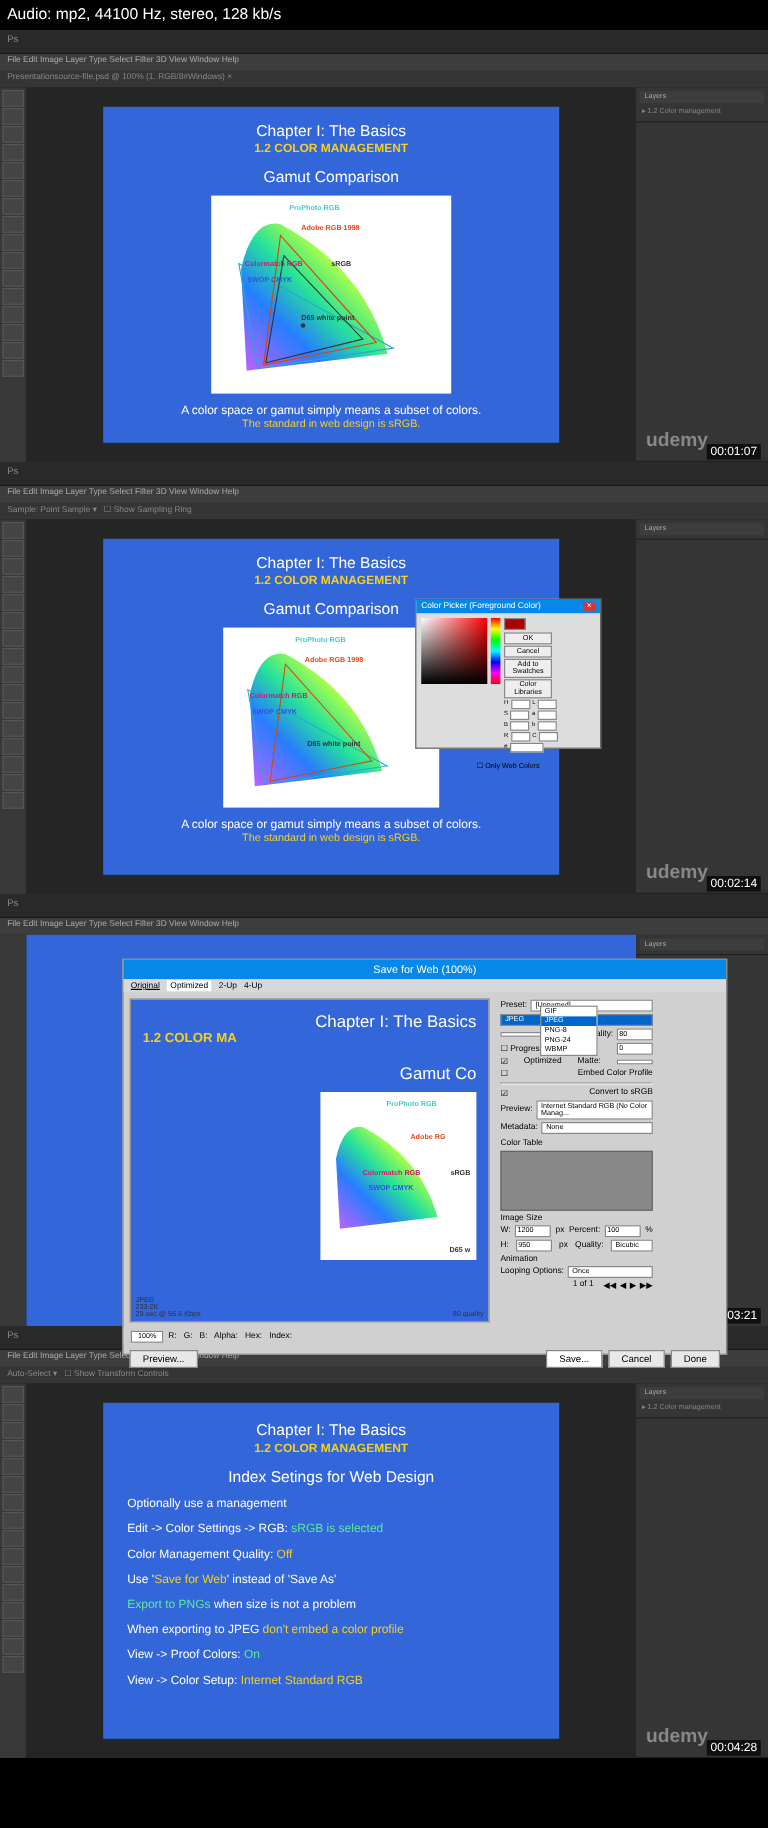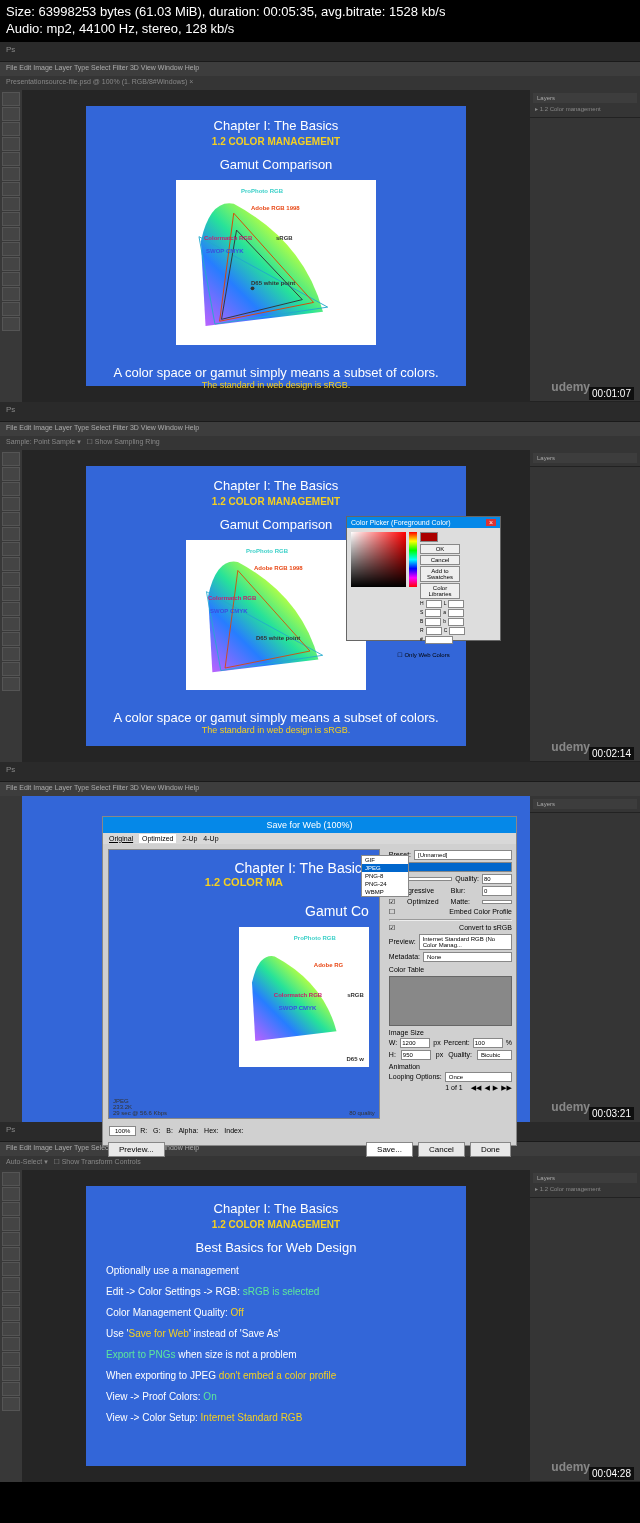--- a/index.html
+++ b/index.html
@@ -15,62 +15,61 @@
 .ps-canvas{flex:1;background:#252525;display:flex;align-items:center;justify-content:center;position:relative}
 .ps-right{width:110px;background:#353535;display:flex;flex-direction:column}
 .panel{border-bottom:1px solid #222;padding:3px;font-size:6px;color:#888}
 .panel-tab{background:#3d3d3d;padding:2px 4px;color:#aaa}
 .slide{width:380px;height:280px;background:#3366d8;padding:12px;text-align:center}
 .slide-title{color:#fff;font-size:13px;margin-bottom:3px}
 .slide-sub{color:#f5d020;font-size:10px;font-weight:bold;margin-bottom:10px}
 .slide-h{color:#fff;font-size:13px;margin-bottom:8px}
 .gamut-box{width:200px;height:165px;background:#fff;margin:0 auto;position:relative;padding:5px}
 .gamut-box.sm{width:180px;height:150px}
-.slide-text{color:#fff;font-size:13px;margin-top:20px}
+.slide-text{color:#fff;font-size:10px;margin-top:9px}
 .slide-text2{color:#f5d020;font-size:9px}
 .slide4{width:380px;height:280px;background:#3366d8;padding:15px 20px;text-align:left}
 .slide4 .slide-title,.slide4 .slide-sub,.slide4 .slide-h{text-align:center}
 .bullet{color:#fff;font-size:10px;margin:10px 0}
 .yel{color:#f5d020}
 .grn{color:#5de89c}
-.watermark{position:absolute;bottom:8px;right:50px;color:#888;font-size:12px;font-weight:bold}
+.watermark{position:absolute;bottom:8px;right:50px;color:#888;font-size:16px;font-weight:bold}
 .timestamp{position:absolute;bottom:2px;right:6px;color:#fff;font-size:10px;background:rgba(0,0,0,.7);padding:1px 3px}
 .gamut-svg{width:100%;height:100%}
 .cp-dialog{position:absolute;top:50px;right:-35px;width:155px;height:125px;background:#ddd;border:1px solid #666;z-index:10;font-size:6px;color:#000}
 .cp-title{background:#0588e8;color:#fff;padding:2px 4px;display:flex;justify-content:space-between;font-size:7px}
 .cp-body{display:flex;padding:4px;gap:3px}
 .cp-grad{width:55px;height:55px;background:linear-gradient(to right,#fff,#f00),linear-gradient(to top,#000,transparent);background-blend-mode:multiply}
 .cp-hue{width:8px;height:55px;background:linear-gradient(to bottom,#f00,#ff0,#0f0,#0ff,#00f,#f0f,#f00)}
 .cp-ctrl{flex:1;font-size:5px}
 .cp-sw{width:18px;height:10px;background:#a00;border:1px solid #888;margin-bottom:2px}
 .cp-btn{width:40px;background:#eee;border:1px solid #888;padding:1px;text-align:center;margin-bottom:1px;font-size:6px}
 .cp-row{display:flex;gap:2px;margin:1px 0}
 .cp-inp{width:16px;height:8px;background:#fff;border:1px solid #888}
-.sfw{position:absolute;top:20px;left:80px;width:415px;height:330px;background:#d0d0d0;border:1px solid #888;z-index:10;color:#000;font-size:8px}
+.sfw{position:absolute;top:20px;left:80px;width:504px;height:330px;background:#d0d0d0;border:1px solid #888;z-index:10;color:#000;font-size:8px}
 .sfw-title{background:#0588e8;color:#fff;text-align:center;padding:3px;font-size:9px}
 .sfw-body{display:flex;height:280px}
 .sfw-left{width:300px;background:#fff;border:1px solid #888;margin:5px;position:relative;overflow:hidden}
 .sfw-preview{width:100%;height:100%;background:#3366d8;padding:10px}
 .sfw-right{width:135px;padding:4px;font-size:7px}
 .sfw-row{display:flex;justify-content:space-between;align-items:center;margin:2px 0;gap:3px}
 .sfw-sel{background:#fff;border:1px solid #888;padding:1px 3px;flex:1;font-size:6px}
 .sfw-inp{width:30px;background:#fff;border:1px solid #888;padding:1px;font-size:6px}
 .sfw-ct{width:100%;height:50px;background:#888;border:1px solid #666;margin:3px 0}
 .sfw-btns{display:flex;gap:5px;justify-content:flex-end;padding:5px}
 .sfw-btn{padding:2px 10px;background:#e8e8e8;border:1px solid #888;font-size:8px}
 .sfw-dd{position:absolute;top:38px;right:107px;width:48px;background:#fff;border:1px solid #888;z-index:11;font-size:6px}
 .sfw-dd div{padding:1px 3px}
 .sfw-dd .sel{background:#06c;color:#fff}
 .gamut-lbl{position:absolute;font-size:6px;font-weight:bold}
 </style>
 </head>
 <body>
 
 <div class="header">
-  <div>Size: 63998253 bytes (61.03 MiB), duration: 00:05:35, avg.bitrate: 1528 kb/s</div>
   <div>Audio: mp2, 44100 Hz, stereo, 128 kb/s</div>
 </div>
 
 <div class="frame">
   <div class="ps-top">Ps</div>
   <div class="ps-menu">File Edit Image Layer Type Select Filter 3D View Window Help</div>
   <div class="ps-optbar">Presentationsource-file.psd @ 100% (1. RGB/8#Windows) ×</div>
   <div class="ps-body">
     <div class="ps-tools">
       <div class="tool"></div>
@@ -248,21 +247,21 @@
         <div style="padding:2px 6px;font-size:7px;background:#d8d8d8">
           <span style="text-decoration:underline">Original</span>&nbsp;&nbsp;
           <span style="background:#fff;padding:1px 3px">Optimized</span>&nbsp;&nbsp;
           <span>2-Up</span>&nbsp;&nbsp;
           <span>4-Up</span>
         </div>
         <div class="sfw-body">
           <div class="sfw-left">
             <div class="sfw-preview">
               <div style="text-align:right;color:#fff;font-size:14px">Chapter I: The Basics</div>
-              <div style="text-align:center;color:#f5d020;font-size:11px;font-weight:bold">1.2 COLOR MA</div>
+              <div style="text-align:left;color:#f5d020;font-size:11px;font-weight:bold">1.2 COLOR MA</div>
               <div style="text-align:right;color:#fff;font-size:14px;margin-top:15px">Gamut Co</div>
               <div style="background:#fff;width:130px;height:140px;margin-left:auto;margin-top:8px;position:relative">
                 <svg viewBox="0 0 200 165" style="width:100%;height:100%">
                     <path d="M25 150 L20 60 Q30 15 55 20 Q130 60 150 135 Z" fill="url(#spec1)" opacity="0.85"></path>
                   </svg>
                 <div class="gamut-lbl" style="top:8px;left:55px;color:#3ad0c8">ProPhoto RGB</div>
                 <div class="gamut-lbl" style="top:35px;left:75px;color:#e84816">Adobe RG</div>
                 <div class="gamut-lbl" style="top:65px;left:35px;color:#c8206c">Colormatch RGB</div>
                 <div class="gamut-lbl" style="top:65px;right:5px;color:#333">sRGB</div>
                 <div class="gamut-lbl" style="top:78px;left:40px;color:#3a50e0">SWOP CMYK</div>
@@ -392,21 +391,21 @@
         <div class="tool"></div>
         <div class="tool"></div>
         <div class="tool"></div>
         <div class="tool"></div>
         <div class="tool"></div>
     </div>
     <div class="ps-canvas">
       <div class="slide4">
         <div class="slide-title">Chapter I: The Basics</div>
         <div class="slide-sub">1.2 COLOR MANAGEMENT</div>
-        <div class="slide-h">Best Basics for Web Design</div>
+        <div class="slide-h">Index Setings for Web Design</div>
         <div class="bullet"><span>Optionally use a management</span></div>
         <div class="bullet"><span>Edit -&gt; Color Settings -&gt; RGB: </span><span class="grn">sRGB is selected</span></div>
         <div class="bullet"><span>Color Management Quality: </span><span class="yel">Off</span></div>
         <div class="bullet"><span>Use '</span><span class="yel">Save for Web</span><span>' instead of 'Save As'</span></div>
         <div class="bullet"><span class="grn">Export to PNGs</span><span> when size is not a problem</span></div>
         <div class="bullet"><span>When exporting to JPEG </span><span class="yel">don't embed a color profile</span></div>
         <div class="bullet"><span>View -&gt; Proof Colors: </span><span class="grn">On</span></div>
         <div class="bullet"><span>View -&gt; Color Setup: </span><span class="yel">Internet Standard RGB</span></div>
       </div>
     </div>

